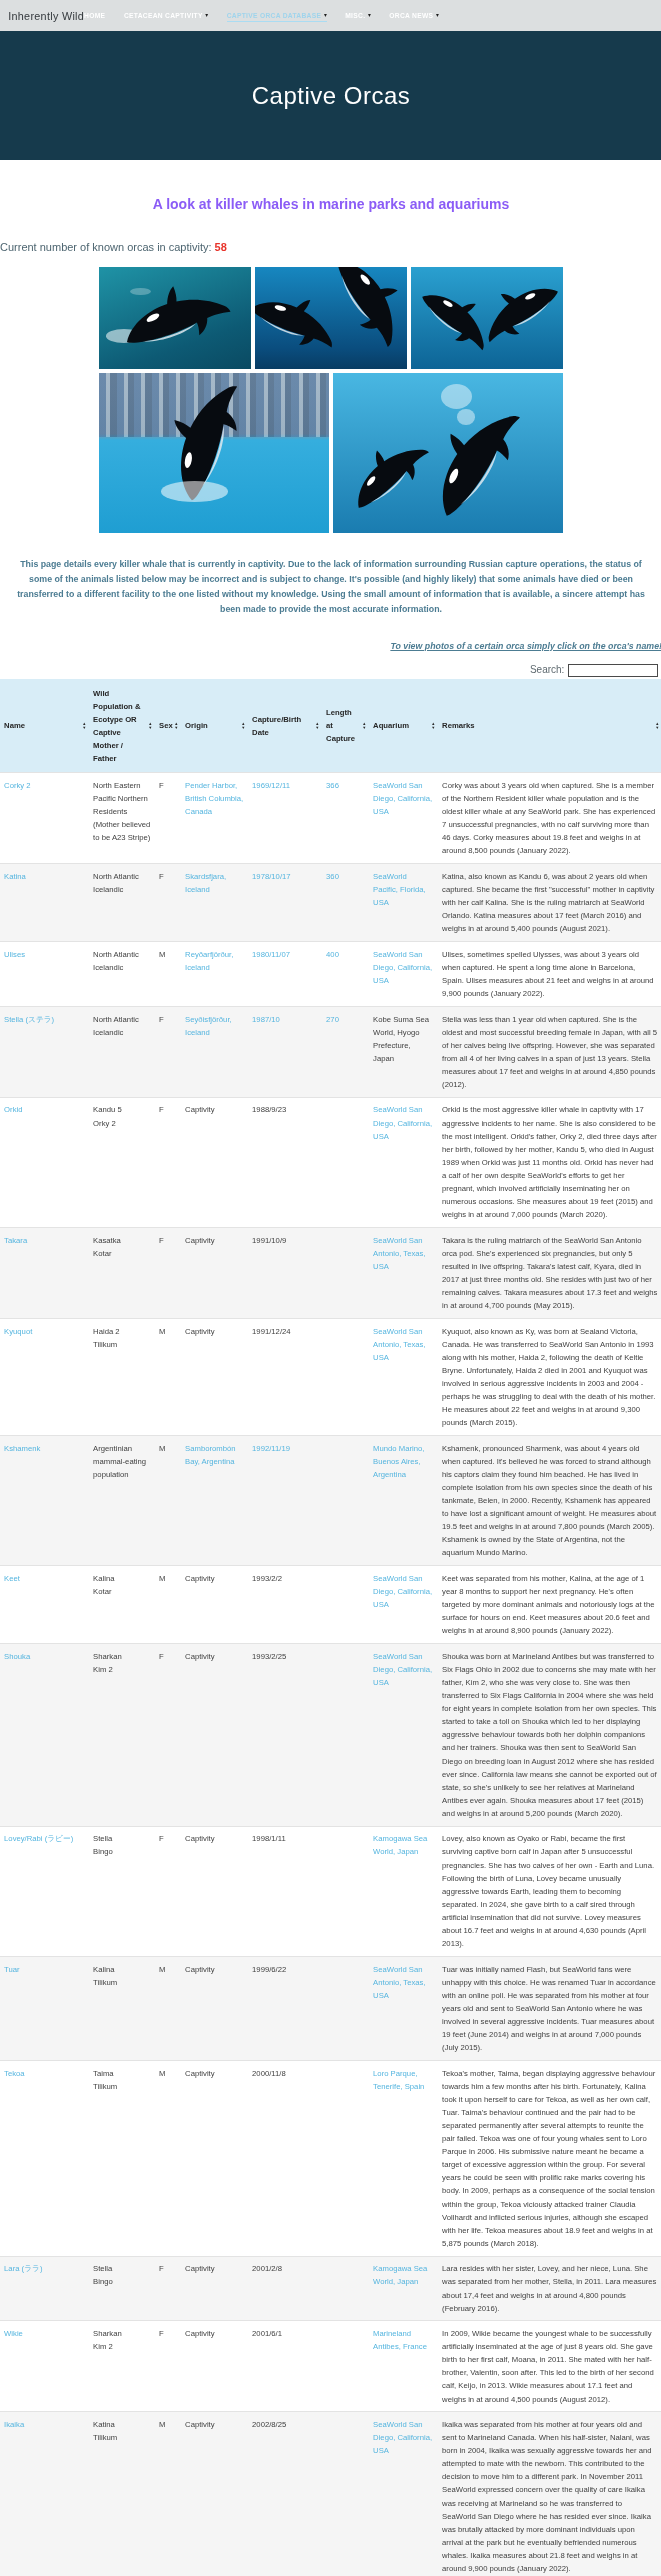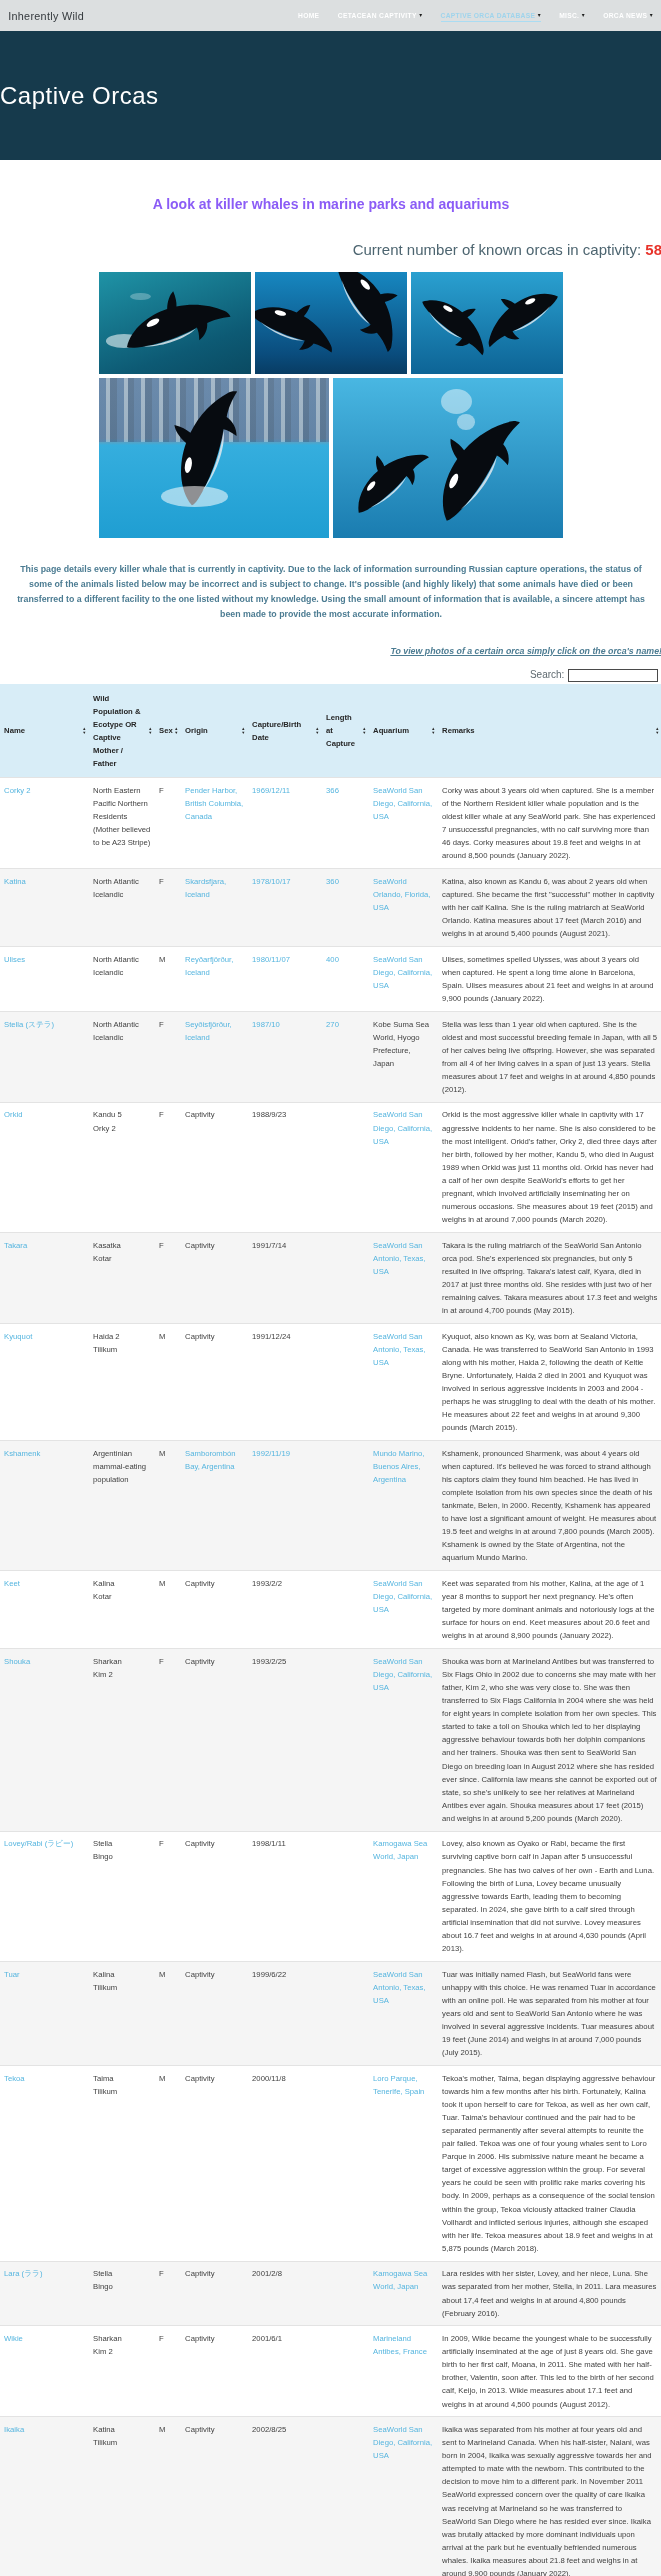--- a/index.html
+++ b/index.html
@@ -1,36 +1,36 @@
 <!DOCTYPE html>
 <html style="font-size:8.2px"><head>
 <meta charset="utf-8">
 <style>
   * { box-sizing: border-box; }
   html,body { margin:0; padding:0; background:#fff; }
   body { font-family:"Liberation Sans","DejaVu Sans",sans-serif; }
   .page { width:662px; height:3091px; overflow:hidden; margin:0 auto; background:#fff; }
 
   
-  .topbar { height:31px; background:#dcdfe0; display:flex; align-items:center; justify-content:space-between; padding:0 9.3px 0 8.2px; }
+  .topbar { height:31px; background:#dcdfe0; display:flex; align-items:center; padding:0 9.3px 0 8.2px; }
   .logo { font-size:10.8px; color:#34393d; letter-spacing:0.3px; font-weight:400; cursor:pointer; }
   .nav { list-style:none; display:flex; align-items:center; gap:18.5px; margin:0; padding:0; }
   .nav-item { display:flex; align-items:center; gap:2.6px; cursor:pointer; padding:3.1px 0; }
   .nav-label { color:#ffffff; font-size:6.7px; font-weight:700; letter-spacing:0.3px; text-transform:uppercase; }
   .chev { color:#1d1d1d; font-size:5.7px; line-height:1; }
   .nav-item.active .nav-label { color:#9fd4ec; }
   .nav-item.active { border-bottom:1.5px solid #aadcf2; padding-bottom:2.1px; }
 
   
-  .hero { height:129px; background:#163a4c; display:flex; align-items:center; }
+  .hero { height:129px; background:#163a4c; display:flex; align-items:center; justify-content:center; }
   .hero-title { color:#ffffff; font-size:24px; font-weight:300; letter-spacing:0.5px; }
 
   
   .intro-heading { margin:36px auto 0; text-align:center; color:#8b5cf6; font-size:14px; font-weight:700; width:567px; }
-  .count-line { margin:29px auto 0; text-align:right; color:#4d6570; font-size:15px; font-weight:300; }
+  .count-line { margin:29px auto 0; text-align:left; color:#4d6570; font-size:11px; font-weight:300; }
   .count-value { color:#e8332a; font-weight:700; }
 
   
   .gallery { width:464px; margin:14.4px auto 0; }
   .g-row { display:flex; gap:4.1px; }
   .g-bottom { margin-top:4.1px; }
   .tile { position:relative; margin:0; overflow:hidden; cursor:pointer; }
   .g-top .tile { width:152px; height:102px; }
   .g-bottom .tile { width:230px; height:160px; }
   .tile svg.orca-use { position:absolute; }
@@ -261,21 +261,21 @@
     <td class="c-remarks plain">Corky was about 3 years old when captured. She is a member of the Northern Resident killer whale population and is the oldest killer whale at any SeaWorld park. She has experienced 7 unsuccessful pregnancies, with no calf surviving more than 46 days. Corky measures about 19.8 feet and weighs in at around 8,500 pounds (January 2022).</td>
   </tr>
 
   <tr>
     <td class="c-name"><a class="link">Katina</a></td>
     <td class="c-pop plain">North Atlantic Icelandic</td>
     <td class="c-sex plain">F</td>
     <td class="c-origin link">Skardsfjara, Iceland</td>
     <td class="c-date link">1978/10/17</td>
     <td class="c-len link">360</td>
-    <td class="c-aq link">SeaWorld Orlando, Florida, USA</td>
+    <td class="c-aq link">SeaWorld Pacific, Florida, USA</td>
     <td class="c-remarks plain">Katina, also known as Kandu 6, was about 2 years old when captured. She became the first "successful" mother in captivity with her calf Kalina. She is the ruling matriarch at SeaWorld Orlando. Katina measures about 17 feet (March 2016) and weighs in at around 5,400 pounds (August 2021).</td>
   </tr>
 
   <tr>
     <td class="c-name"><a class="link">Ulises</a></td>
     <td class="c-pop plain">North Atlantic Icelandic</td>
     <td class="c-sex plain">M</td>
     <td class="c-origin link">Reyðarfjörður, Iceland</td>
     <td class="c-date link">1980/11/07</td>
     <td class="c-len link">400</td>
@@ -305,21 +305,21 @@
     <td class="c-aq link">SeaWorld San Diego, California, USA</td>
     <td class="c-remarks plain">Orkid is the most aggressive killer whale in captivity with 17 aggressive incidents to her name. She is also considered to be the most intelligent. Orkid's father, Orky 2, died three days after her birth, followed by her mother, Kandu 5, who died in August 1989 when Orkid was just 11 months old. Orkid has never had a calf of her own despite SeaWorld's efforts to get her pregnant, which involved artificially inseminating her on numerous occasions. She measures about 19 feet (2015) and weighs in at around 7,000 pounds (March 2020).</td>
   </tr>
 
   <tr>
     <td class="c-name"><a class="link">Takara</a></td>
     <td class="c-pop plain">Kasatka
 Kotar</td>
     <td class="c-sex plain">F</td>
     <td class="c-origin plain">Captivity</td>
-    <td class="c-date plain">1991/7/14</td>
+    <td class="c-date plain">1991/10/9</td>
     <td class="c-len link"></td>
     <td class="c-aq link">SeaWorld San Antonio, Texas, USA</td>
     <td class="c-remarks plain">Takara is the ruling matriarch of the SeaWorld San Antonio orca pod. She's experienced six pregnancies, but only 5 resulted in live offspring. Takara's latest calf, Kyara, died in 2017 at just three months old. She resides with just two of her remaining calves. Takara measures about 17.3 feet and weighs in at around 4,700 pounds (May 2015).</td>
   </tr>
 
   <tr>
     <td class="c-name"><a class="link">Kyuquot</a></td>
     <td class="c-pop plain">Haida 2
 Tilikum</td>
     <td class="c-sex plain">M</td>

